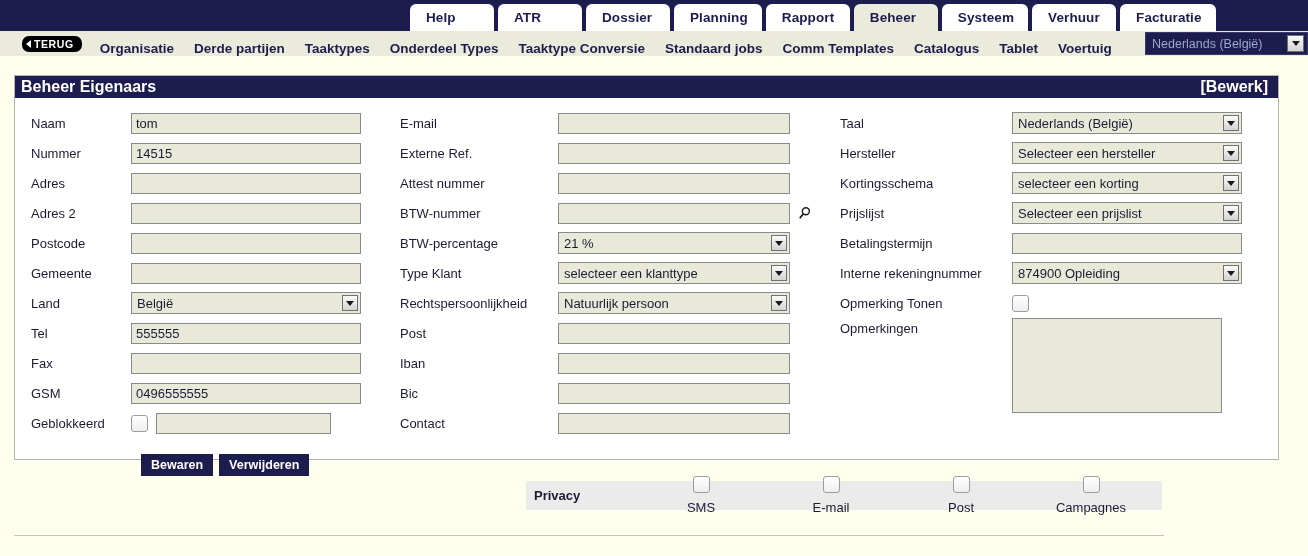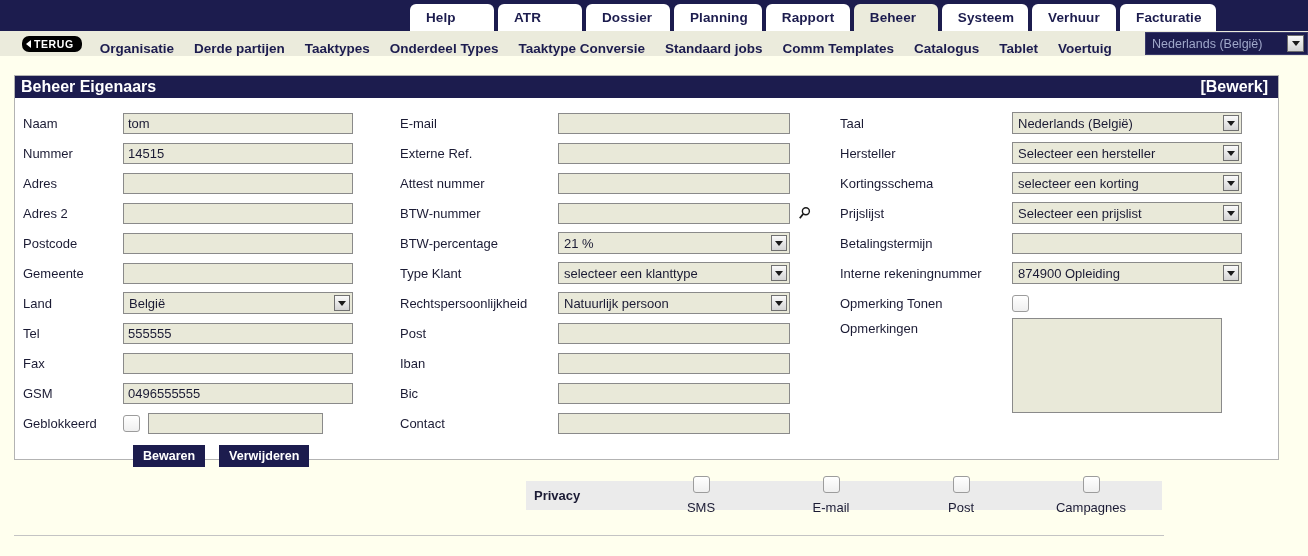--- a/index.html
+++ b/index.html
@@ -121,21 +121,21 @@
     font-weight: bold;
     display: flex;
     align-items: center;
     justify-content: space-between;
     padding: 0 10px 0 6px;
   }
   .panel-header .edit-link { cursor: pointer; }
 
   .cols { display: flex; padding-top: 10px; }
   .col { position: relative; }
-  .col1 { width: 385px; padding-left: 8px; }
+  .col1 { width: 385px; padding-left: 16px; }
   .col2 { width: 440px; }
   .col3 { width: 430px; }
 
   .row {
     display: flex;
     align-items: center;
     height: 30px;
   }
   .lbl {
     font-size: 13px;
@@ -204,21 +204,21 @@
     width: 210px; height: 95px;
     background: #e9e9d9;
     border: 1px solid #8a8a8a;
     resize: none;
     font-family: "Liberation Sans", sans-serif;
     font-size: 13px;
     color: #1b1b34;
     outline: none;
   }
 
-  .btnrow { margin-top: 7px; margin-left: 110px; display: flex; gap: 14px; }
+  .btnrow { margin-top: 16px; margin-left: 110px; display: flex; gap: 6px; }
   .btn {
     background: #1c1c4e;
     color: #ffffff;
     border: none;
     font-family: "Liberation Sans", sans-serif;
     font-size: 12.5px;
     font-weight: bold;
     padding: 4px 10px;
     cursor: pointer;
   }

